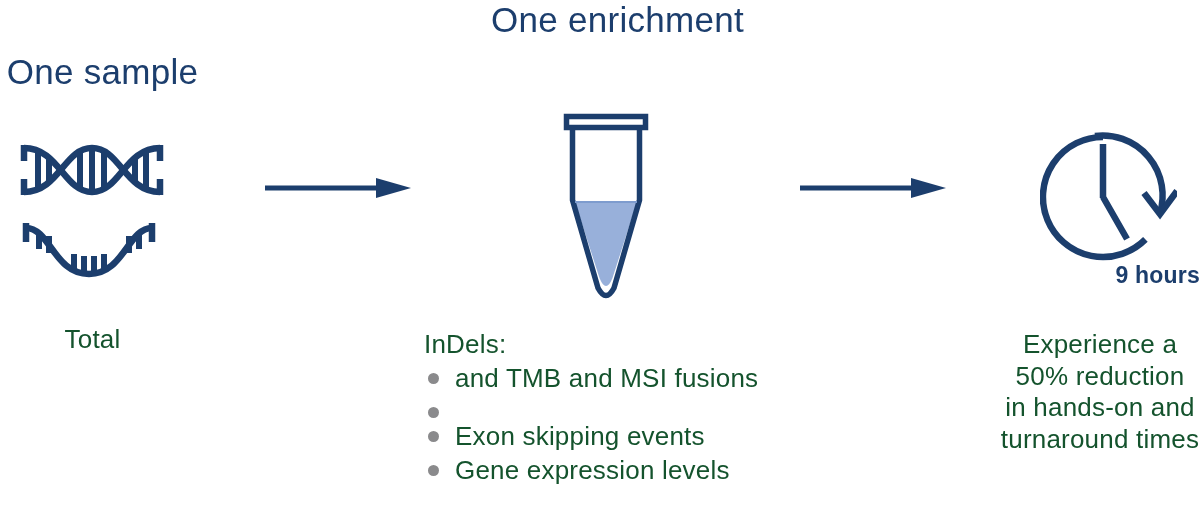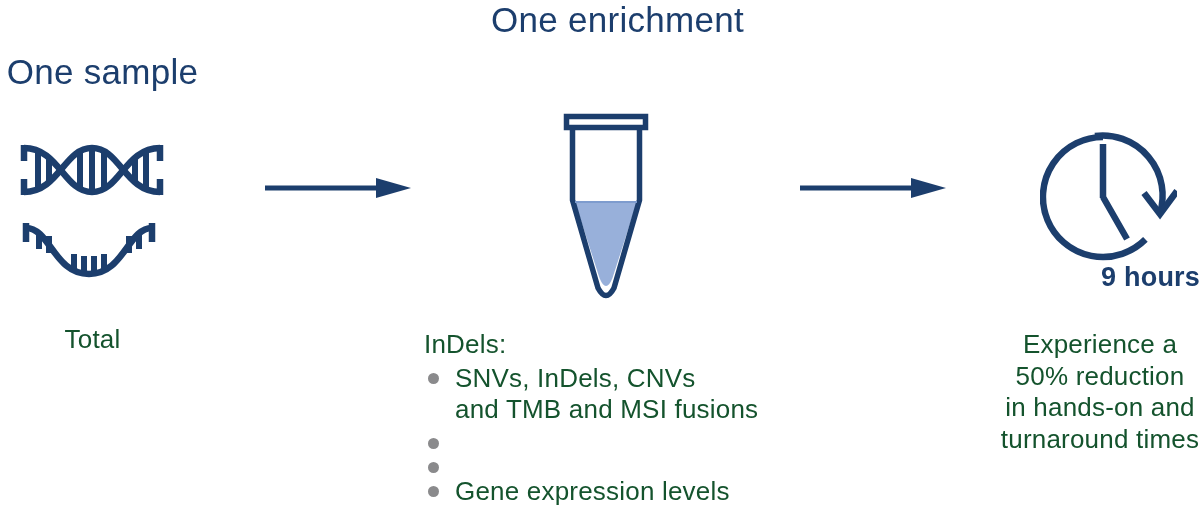--- a/index.html
+++ b/index.html
@@ -31,21 +31,21 @@
   .detect .li{display:flex;align-items:flex-start;margin-top:3px;}
   .detect .dot{
     flex:none;width:11px;height:11px;border-radius:50%;
     background:#8a8a8c;margin:10px 16px 0 4px;
   }
   
   .day-h{left:991px;top:52px;width:210px;}
   .clock{left:1040px;top:130px;width:137px;height:135px;}
   .clock-label{
     left:1060px;top:262px;width:140px;text-align:right;
-    font-size:27px;font-weight:bold;letter-spacing:0.2px;color:#1c3e6d;
+    font-size:23px;font-weight:bold;letter-spacing:0.2px;color:#1c3e6d;
   }
   .day-caption{left:985px;top:329px;width:230px;line-height:31.5px;}
   svg{display:block;}
 </style>
 </head>
 <body>
 
 <div class="canvas">
 
   <h2 class="abs heading sample-h">One sample</h2>
@@ -89,29 +89,31 @@
       <rect x="4.5" y="4.5" width="79" height="11" fill="#ffffff" stroke="#1c3e6d" stroke-width="5.5"></rect>
       <line x1="13" y1="90" x2="75" y2="90" stroke="#7e9cce" stroke-width="2"></line>
     </svg>
   </div>
 
   <div class="abs body-text detect">
     <div class="detect-label">InDels:</div>
     <div class="li">
       <span class="dot"></span>
       <div class="lines">
-        <div>SNVs, InDels, CNVs</div>
         <div>and TMB and MSI fusions</div>
       </div>
     </div>
     <div class="li">
       <span class="dot"></span>
     </div>
     <div class="li">
       <span class="dot"></span>
+      <div class="lines">
+        <div>Exon skipping events</div>
+      </div>
     </div>
     <div class="li">
       <span class="dot"></span>
       <div class="lines">
         <div>Gene expression levels</div>
       </div>
     </div>
   </div>
 
   <div class="abs arrow-2">

